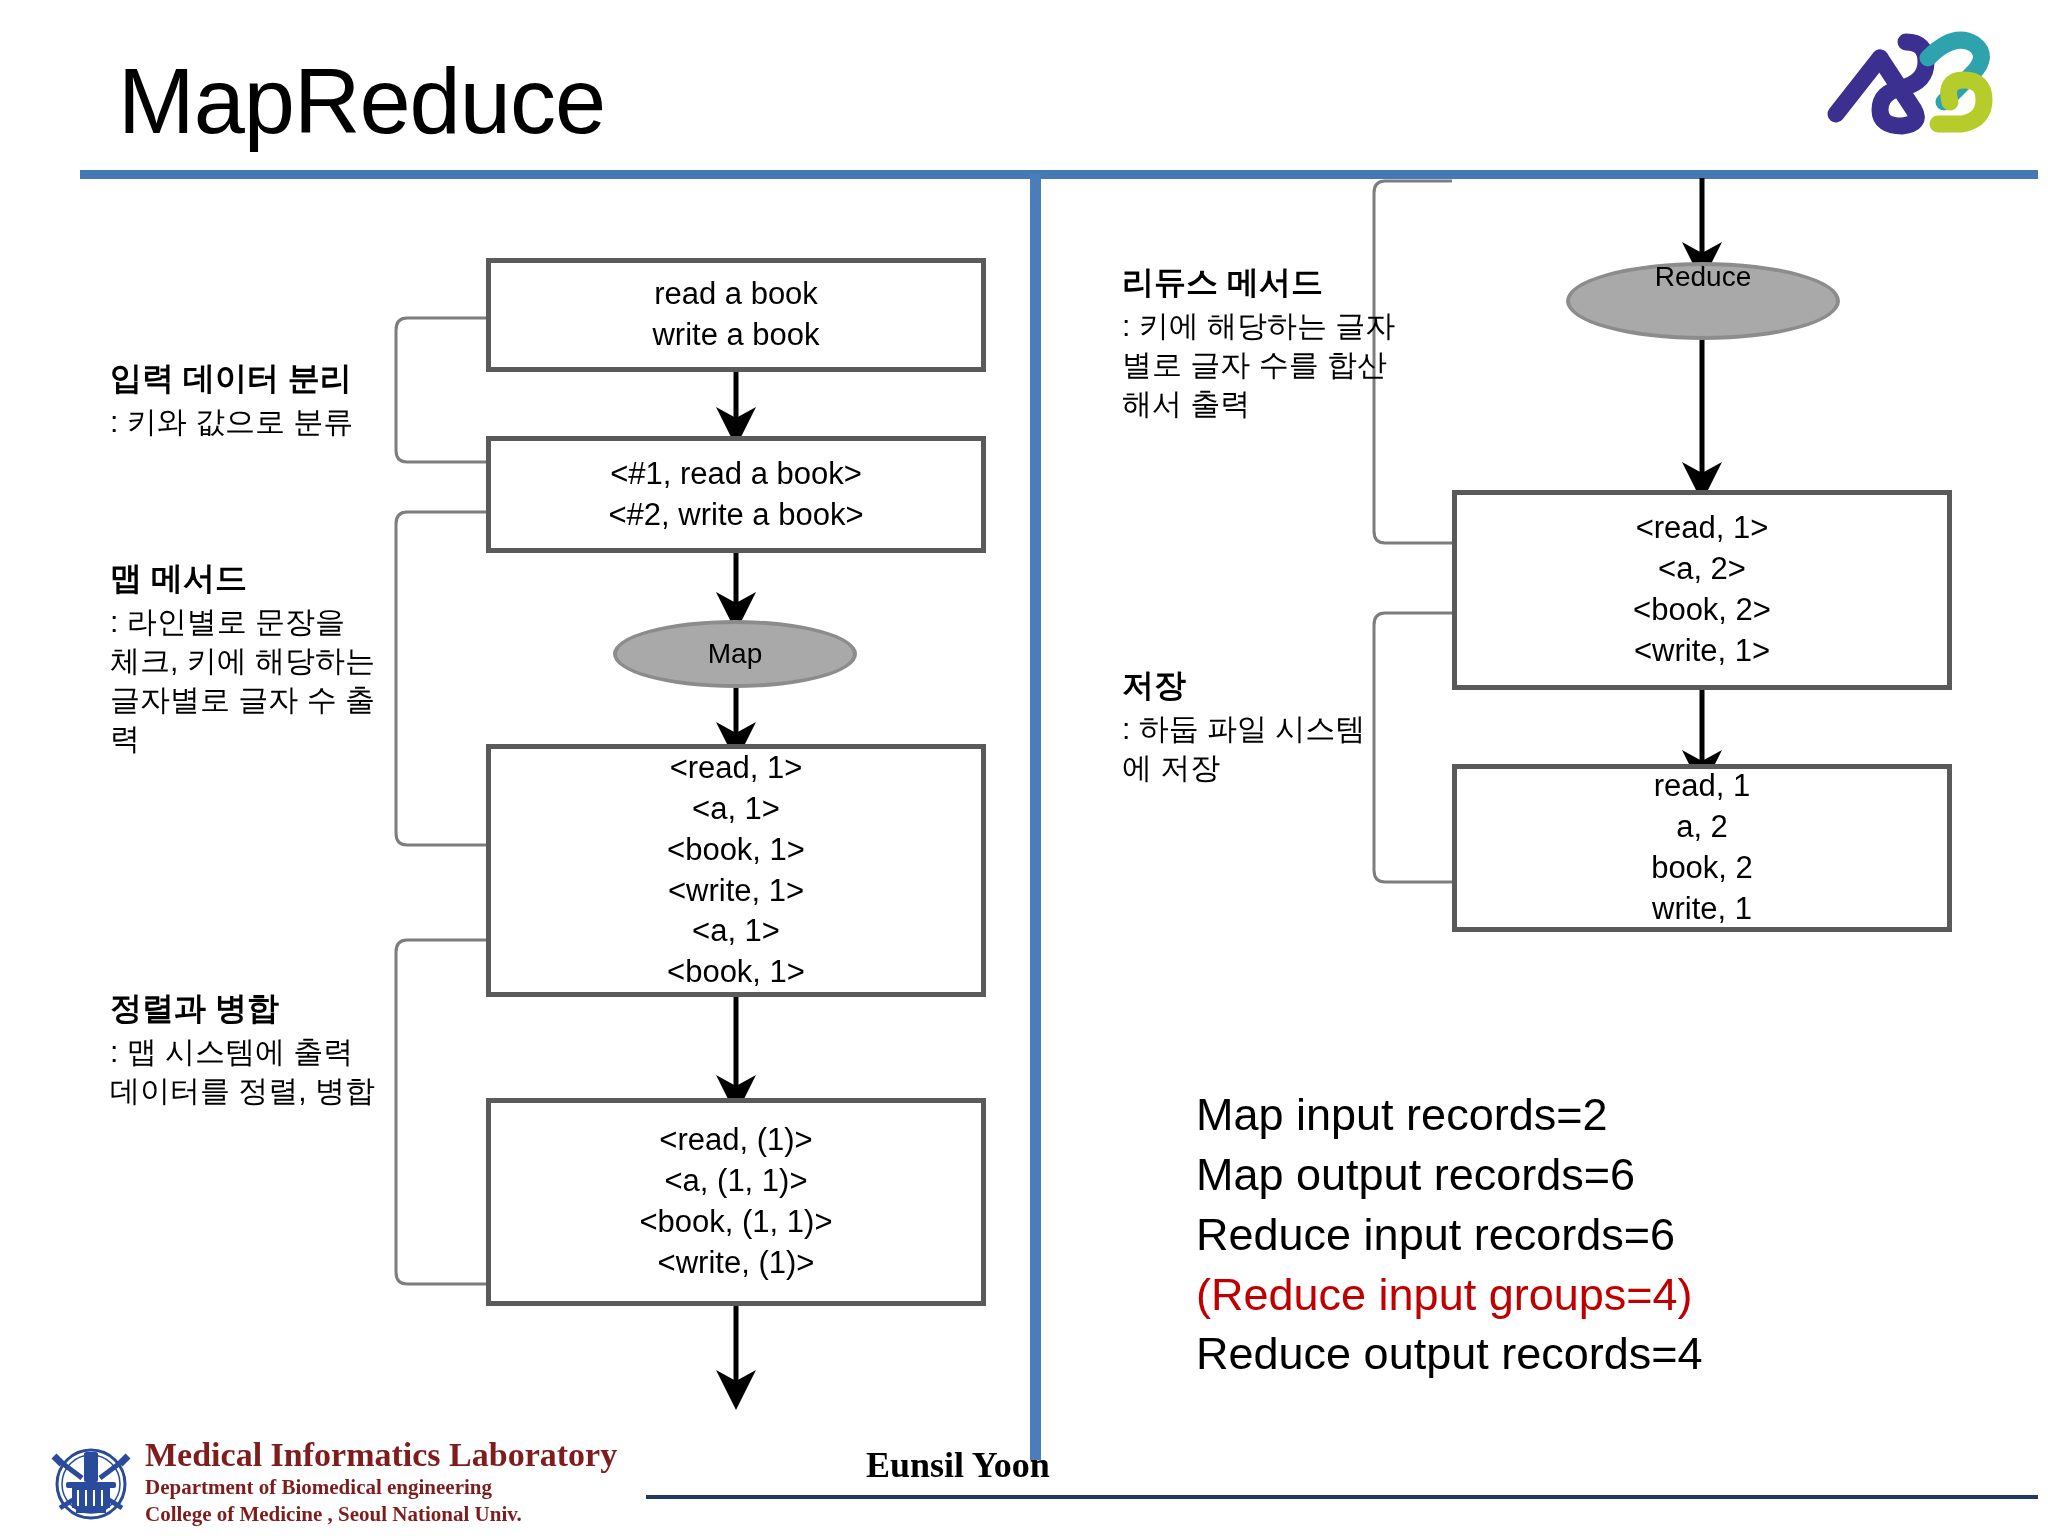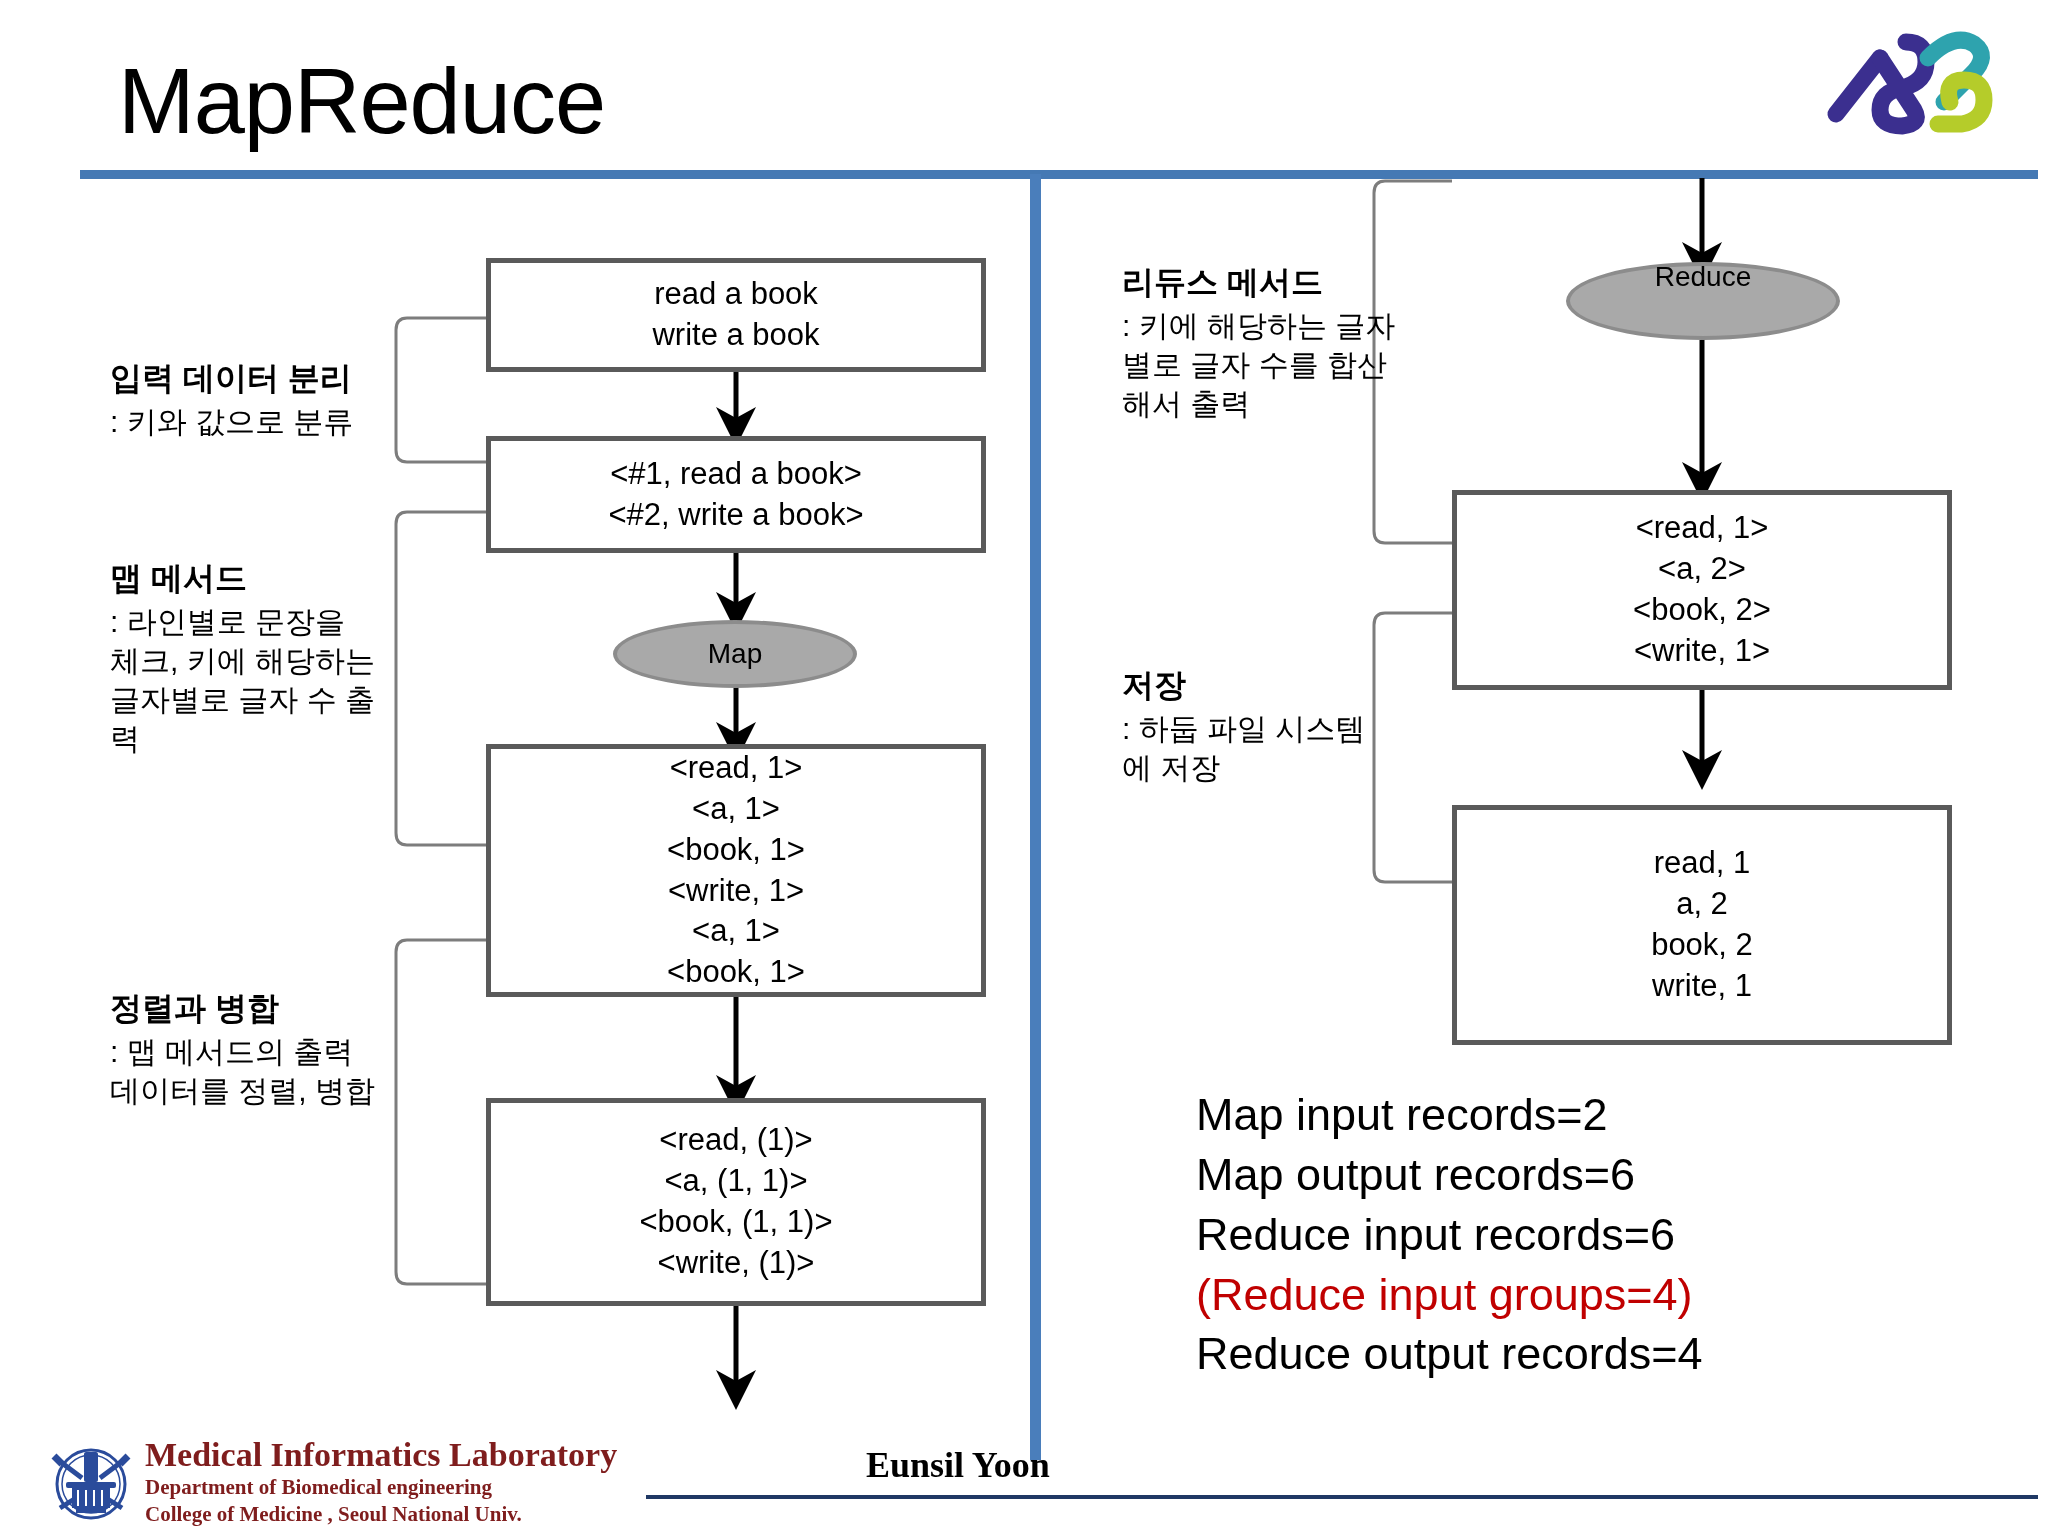--- a/index.html
+++ b/index.html
@@ -224,21 +224,21 @@
     <span class="annot-body">: 키와 값으로 분류</span>
   </div>
 
   <div class="annot" style="left:110px; top:558px; width:270px;">
     <span class="annot-title">맵 메서드</span>
     <span class="annot-body">: 라인별로 문장을 체크, 키에 해당하는 글자별로 글자 수 출력</span>
   </div>
 
   <div class="annot" style="left:110px; top:988px; width:266px;">
     <span class="annot-title">정렬과 병합</span>
-    <span class="annot-body">: 맵 메서드의 출력 데이터를 정렬, 병합</span>
+    <span class="annot-body">: 맵 시스템에 출력 데이터를 정렬, 병합</span>
   </div>
 
   <div class="flow-box" style="left:486px; top:258px; width:500px; height:114px;">
     <span class="line">read a book</span>
     <span class="line">write a book</span>
   </div>
 
   <div class="flow-box" style="left:486px; top:436px; width:500px; height:117px;">
     <span class="line">&lt;#1, read a book&gt;</span>
     <span class="line">&lt;#2, write a book&gt;</span>
@@ -278,21 +278,21 @@
     <span>Reduce</span>
   </div>
 
   <div class="flow-box" style="left:1452px; top:490px; width:500px; height:200px;">
     <span class="line">&lt;read, 1&gt;</span>
     <span class="line">&lt;a, 2&gt;</span>
     <span class="line">&lt;book, 2&gt;</span>
     <span class="line">&lt;write, 1&gt;</span>
   </div>
 
-  <div class="flow-box" style="left:1452px; top:805px; width:500px; height:240px;align-items:center;">
+  <div class="flow-box" style="left:1452px; top:764px; width:500px; height:168px;align-items:center;">
     <span class="line">read, 1</span>
     <span class="line">a, 2</span>
     <span class="line">book, 2</span>
     <span class="line">write, 1</span>
   </div>
 
   <div class="stats-block">
     <span class="stat-line">Map input records=2</span>
     <span class="stat-line">Map output records=6</span>
     <span class="stat-line">Reduce input records=6</span>

